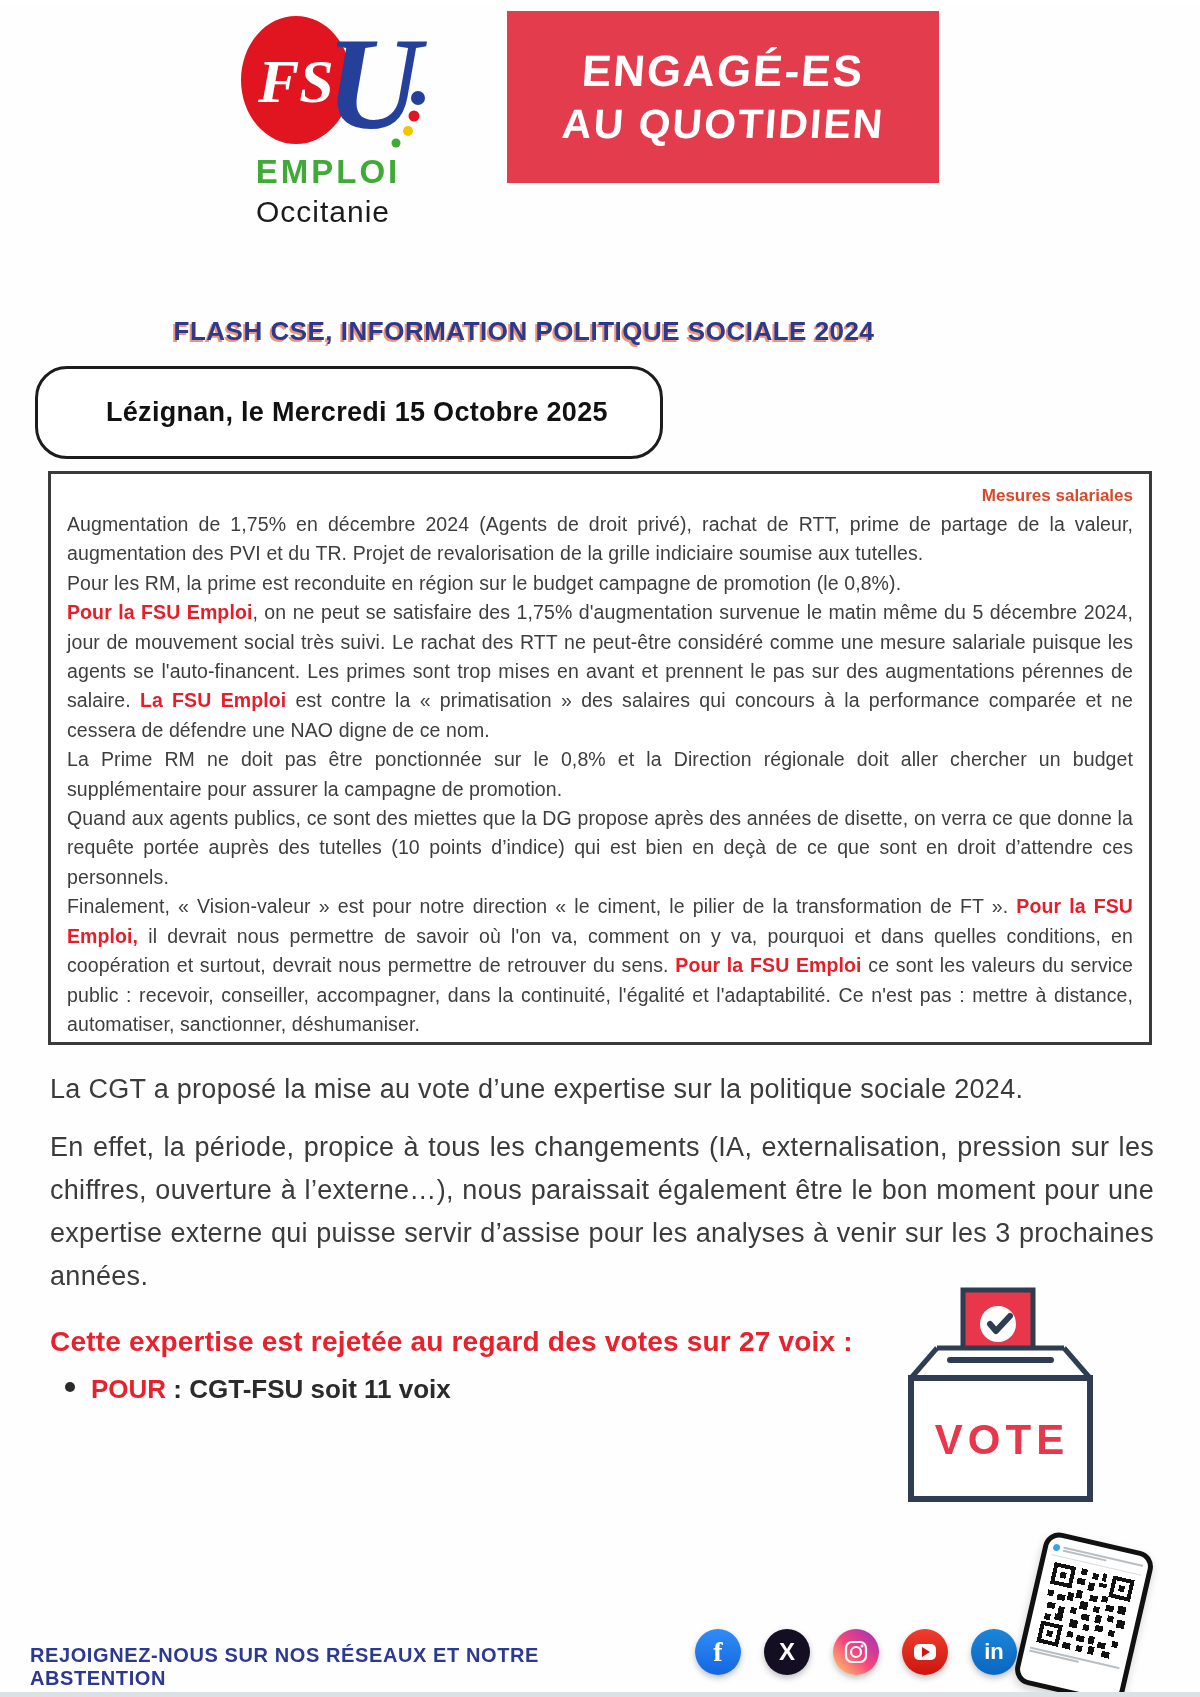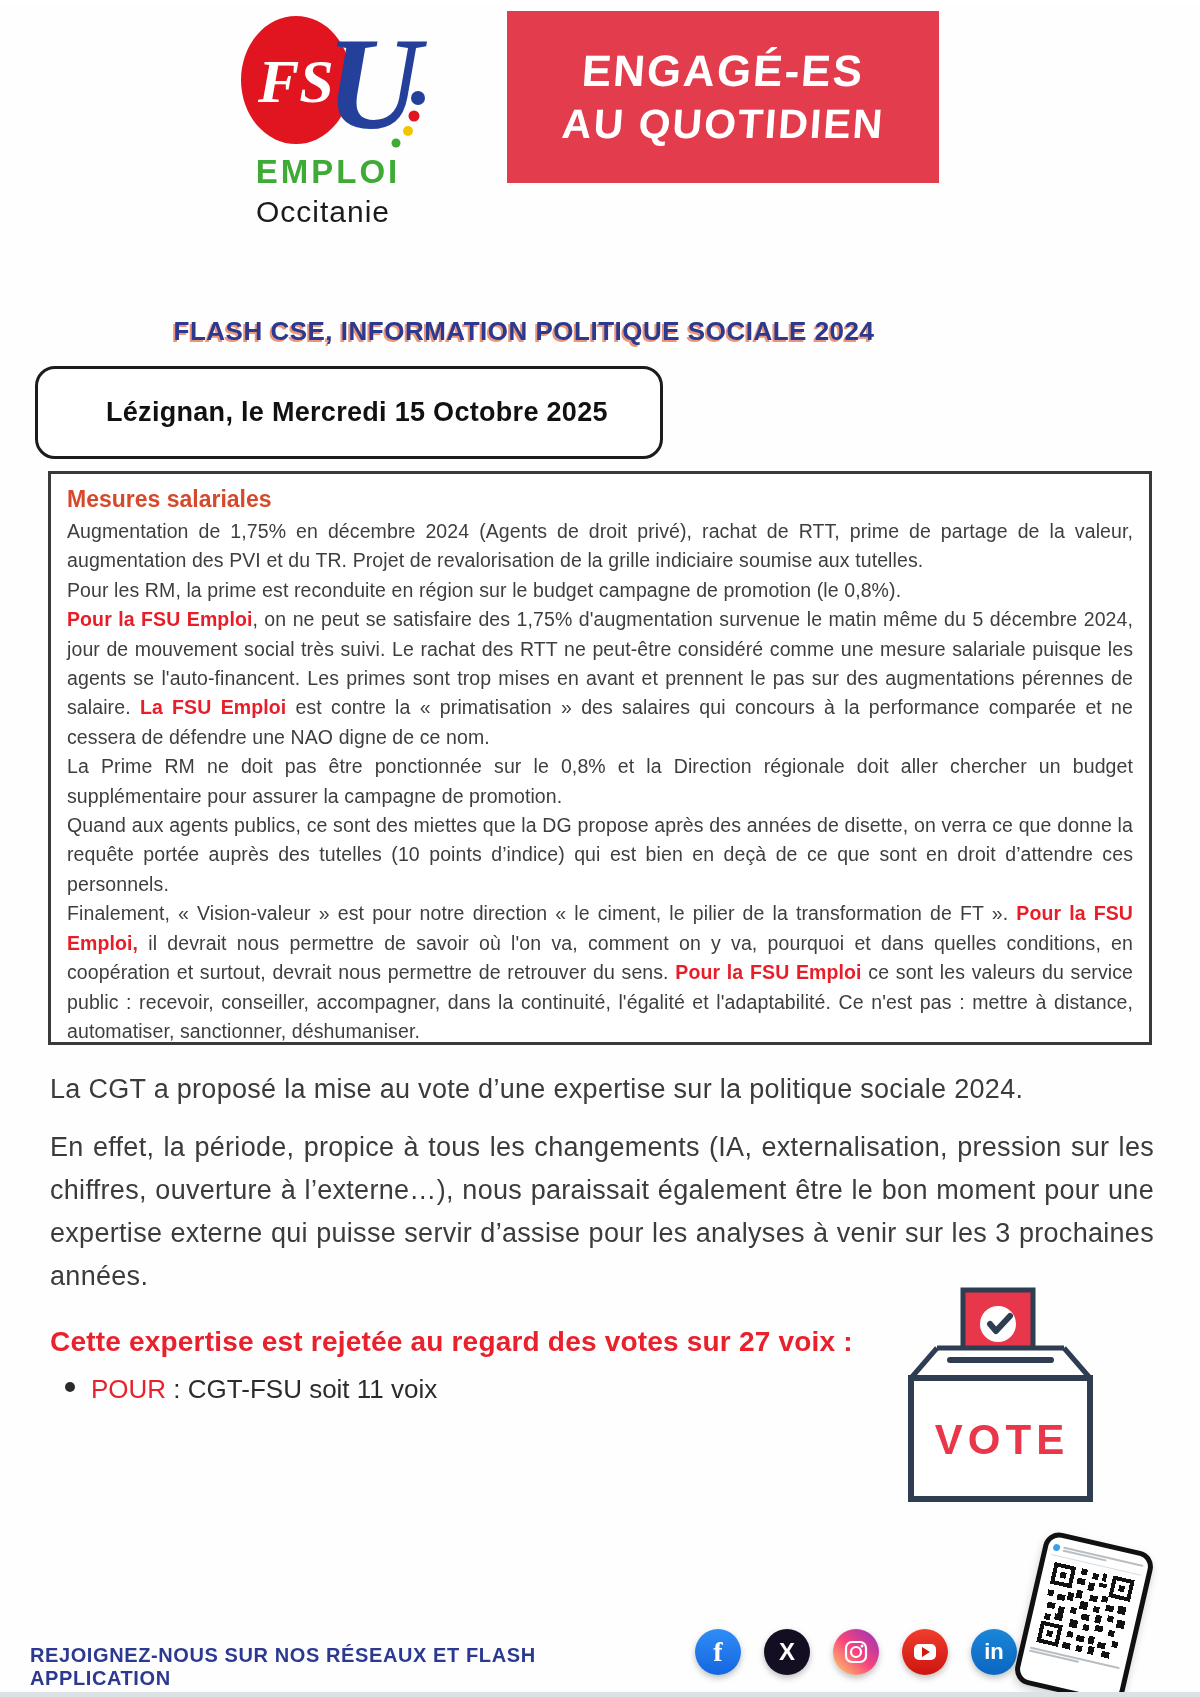--- a/index.html
+++ b/index.html
@@ -31,51 +31,51 @@
   }
   .subtitle {
     position:absolute; left:0; top:312px; width:1048px; text-align:center;
     color:#2b3990; font-size:26px; font-weight:800; letter-spacing:0.5px;
     text-shadow:-2px 2px 0 #ec9678;
   }
 
   
   .datebox {
     position:absolute; left:35px; top:362px; width:628px; height:93px;
-    border:3px solid #1c1c1c; border-radius:20px; background:#fff;
+    border:3px solid #1c1c1c; border-radius:32px; background:#fff;
     display:flex; align-items:center; padding-left:68px;
   }
   .datebox .date { font-size:27px; font-weight:700; color:#111; letter-spacing:0.3px; }
 
   
   .mesures-box {
     position:absolute; left:48px; top:467px; width:1104px; height:574px;
     border:3px solid #3a3a3a; background:#fff; padding:12px 16px 10px 16px;
   }
-  .mesures-heading { color:#d6492a; font-size:23px; font-weight:700; margin-bottom:4px; }
+  .mesures-heading { color:#d6492a; font-size:17px; font-weight:700; margin-bottom:4px;text-align:right; }
   .mesures-box p {
     font-size:19.5px; line-height:29.4px; color:#3e3e3e; text-align:justify;
     letter-spacing:0.1px;
   }
   .red-bold { color:#e71d28; font-weight:700; }
 
   
   .cgt-1 {
     position:absolute; left:50px; top:1070px; width:1110px;
     font-size:27px; color:#3b3b3b; letter-spacing:0.3px;
   }
   .cgt-2 {
     position:absolute; left:50px; top:1122px; width:1104px;
     font-size:27px; color:#3b3b3b; line-height:43px; text-align:justify; letter-spacing:0.3px;
   }
   .vote-heading {
     position:absolute; left:50px; top:1322px; width:860px;
     color:#e8212c; font-size:28px; font-weight:700; letter-spacing:0.2px;
   }
-  .bullet-line { position:absolute; left:65px; font-size:26px; font-weight:400; color:#2b2b2b; }
+  .bullet-line { position:absolute; left:65px; font-size:26px; font-weight:700; color:#2b2b2b; }
   .bullet-line .dot {
     display:inline-block; width:10px; height:10px; border-radius:50%;
     background:#2b2b2b; margin-right:16px; vertical-align:6px;
   }
   .bullet-pour { top:1370px; }
   .bullet-abst { top:1424px; }
   .bullet-line .lbl { color:#e8212c; }
 
   
   .ballot { position:absolute; left:903px; top:1282px; width:200px; height:220px; }
@@ -174,21 +174,21 @@
       <path d="M8 92 L34 62 H161 L187 92 Z" fill="#ffffff"></path>
       <line x1="47" y1="74" x2="148" y2="74" stroke="#2e3d51" stroke-width="6" stroke-linecap="round"></line>
       <path d="M8 92 L34 62" fill="none" stroke="#2e3d51" stroke-width="5"></path>
       <path d="M161 62 L187 92" fill="none" stroke="#2e3d51" stroke-width="5"></path>
       <line x1="34" y1="62" x2="161" y2="62" stroke="#2e3d51" stroke-width="5"></line>
       <rect x="8" y="92" width="179" height="121" fill="#ffffff" stroke="#2e3d51" stroke-width="6"></rect>
       <text x="99" y="168" text-anchor="middle" font-family="Liberation Sans, sans-serif" font-weight="700" font-size="42" letter-spacing="5" fill="#e8374a">VOTE</text>
     </svg>
   </div>
 
-  <div class="footer-text">REJOIGNEZ-NOUS SUR NOS RÉSEAUX ET FLASH APPLICATION</div>
+  <div class="footer-text">REJOIGNEZ-NOUS SUR NOS RÉSEAUX ET NOTRE ABSTENTION</div>
 
   <div class="social-row">
     <div class="sicon si-fb">
       <span>f</span>
     </div>
     <div class="sicon si-x">
       <span>X</span>
     </div>
     <div class="sicon si-ig">
       <svg width="24" height="24" viewBox="0 0 24 24">

